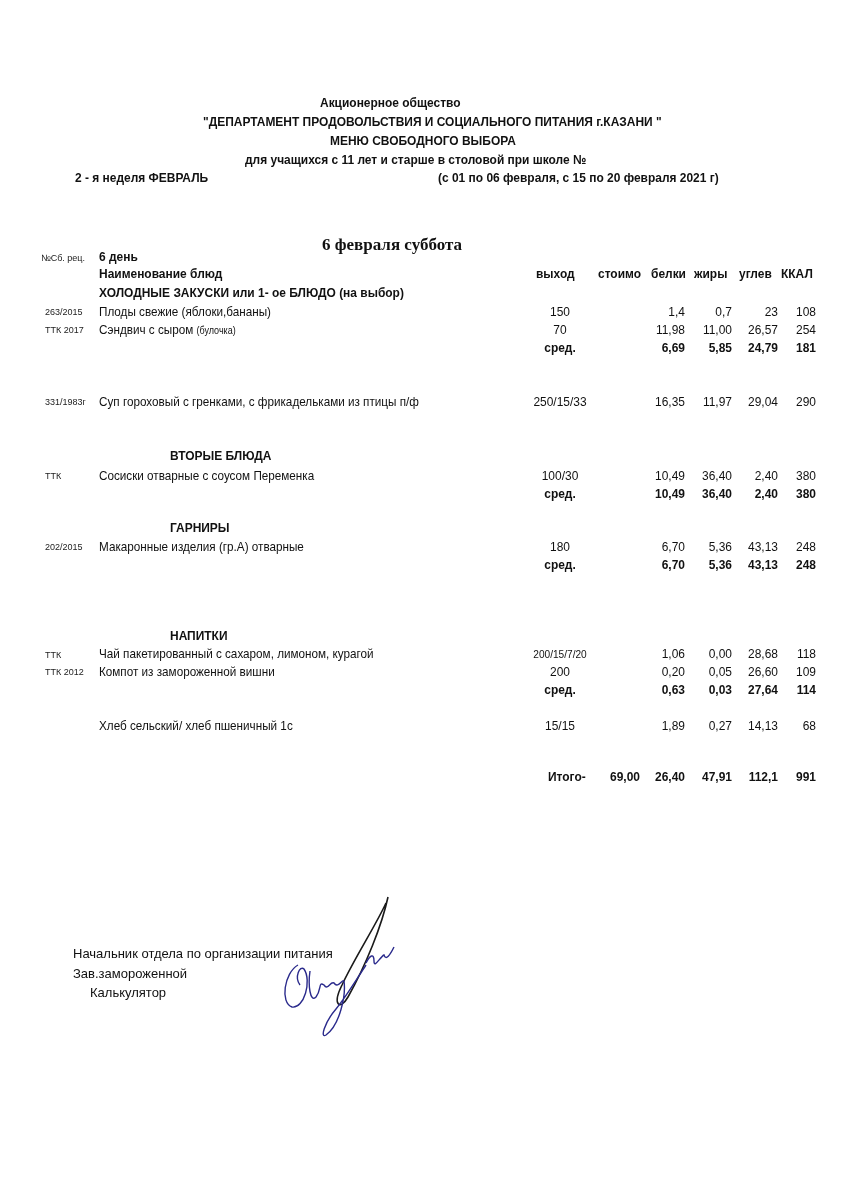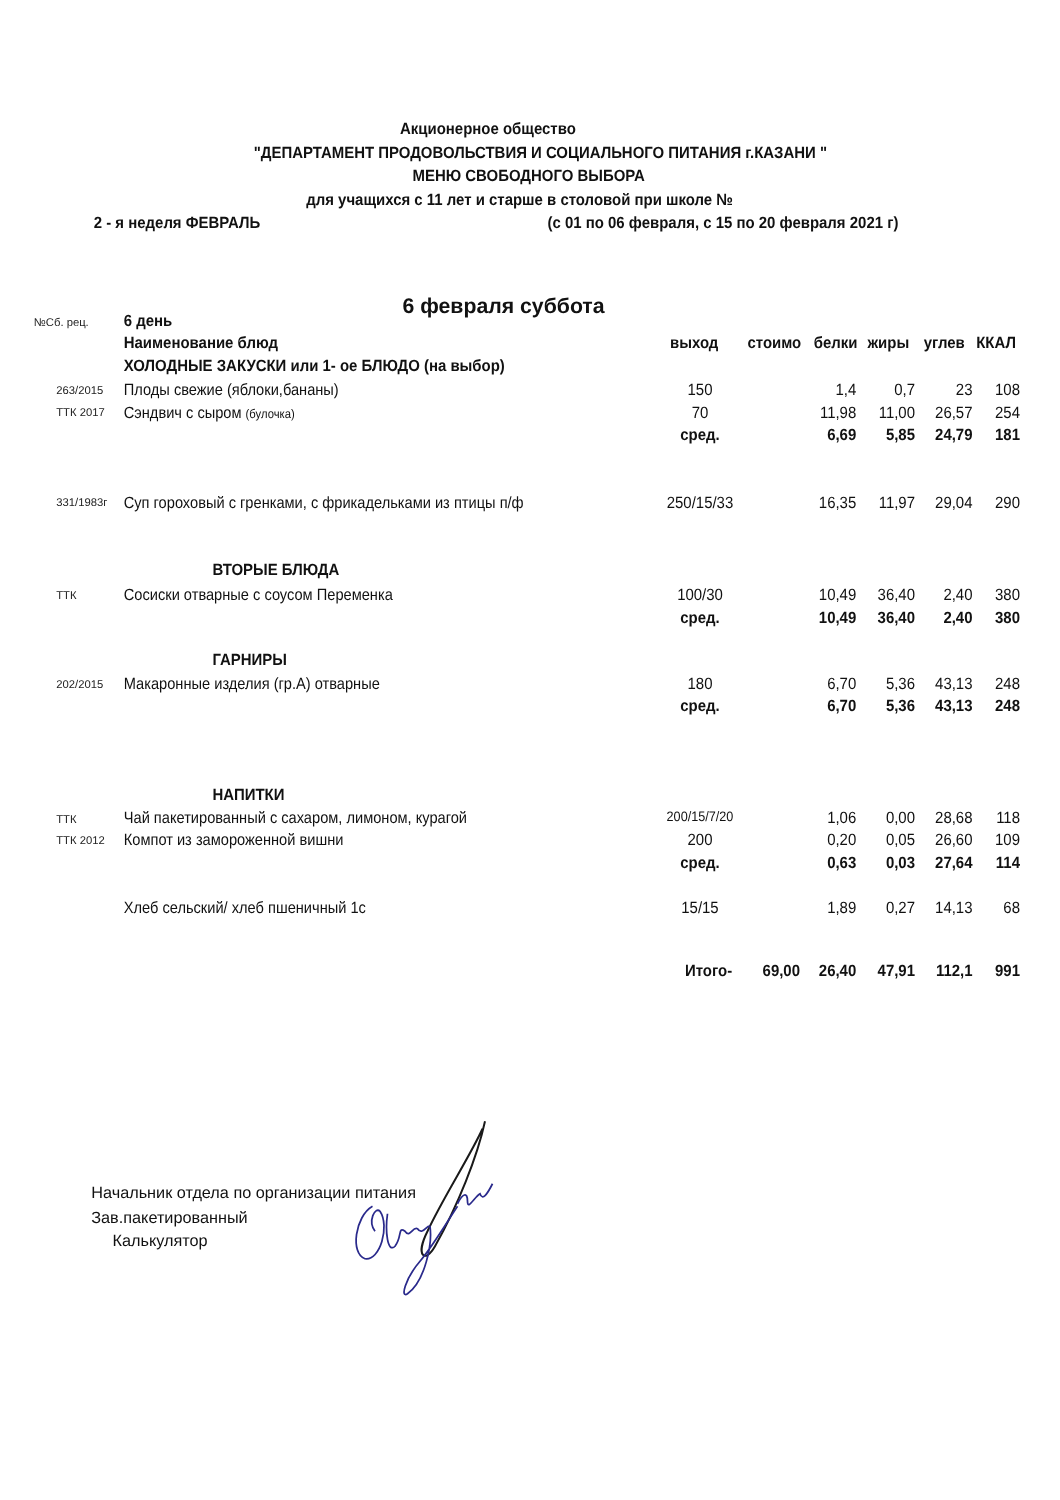--- a/index.html
+++ b/index.html
@@ -1,20 +1,20 @@
 <!DOCTYPE html>
 <html><head>
 <meta charset="utf-8">
 <style>
   html, body { margin: 0; padding: 0; background: #ffffff; }
   body { width: 848px; height: 1200px; position: relative; overflow: hidden;
          font-family: "Liberation Sans", sans-serif; color: #111; }
   .abs { position: absolute; white-space: nowrap; }
   .hdr { font-family: "Liberation Sans", sans-serif; font-weight: bold; font-size: 13px; letter-spacing: 0; transform: scaleX(0.92); transform-origin: left center; }
-  .daytitle { font-family: Liberation Sans, sans-serif; font-weight: bold; font-size: 17px; }
+  .daytitle { font-family: Liberation Serif, serif; font-weight: bold; font-size: 17px; }
   .small { font-size: 9px; color: #222; }
   .name { font-size: 13px; transform: scaleX(0.9); transform-origin: left center; }
   .name .sub { font-size: 10px; }
   .bold { font-weight: bold; }
   .num { font-size: 13px; text-align: right; transform: scaleX(0.92); transform-origin: right center; }
   .vy { font-size: 13px; text-align: center; transform: scaleX(0.92); }
   .colhdr { font-size: 13px; font-weight: bold; transform: scaleX(0.92); transform-origin: left center; }
   .section { font-size: 13px; font-weight: bold; transform: scaleX(0.92); transform-origin: left center; }
   .sig-text { font-size: 13px; }
 </style>
@@ -23,21 +23,21 @@
 
 <div class="abs hdr" style="left:320px; top:95px;">Акционерное  общество</div>
 <div class="abs hdr" style="left:203px; top:114px;">"ДЕПАРТАМЕНТ  ПРОДОВОЛЬСТВИЯ И СОЦИАЛЬНОГО ПИТАНИЯ г.КАЗАНИ "</div>
 <div class="abs hdr" style="left:330px; top:133px;">МЕНЮ  СВОБОДНОГО  ВЫБОРА</div>
 <div class="abs hdr" style="left:245px; top:152px;">для  учащихся с 11 лет и старше  в  столовой при школе   №</div>
 <div class="abs hdr" style="left:75px; top:170px;">2 - я неделя  ФЕВРАЛЬ</div>
 <div class="abs hdr" style="left:438px; top:170px;">(с 01 по 06 февраля, с 15 по 20 февраля 2021 г)</div>
 
 <div class="abs daytitle" style="left:322px; top:235px;">6 февраля суббота</div>
 
-<div class="abs small" style="left:27px; top:253px;">№Сб. рец.</div>
+<div class="abs small" style="left:41px; top:253px;">№Сб. рец.</div>
 <div class="abs colhdr" style="left:99px; top:249px;">6 день</div>
 
 <div class="abs colhdr" style="left:99px; top:266px;">Наименование  блюд</div>
 <div class="abs colhdr" style="left:536px; top:266px;">выход</div>
 <div class="abs colhdr" style="left:598px; top:266px;">стоимо</div>
 <div class="abs colhdr" style="left:651px; top:266px;">белки</div>
 <div class="abs colhdr" style="left:694px; top:266px;">жиры</div>
 <div class="abs colhdr" style="left:739px; top:266px;">углев</div>
 <div class="abs colhdr" style="left:781px; top:266px;">ККАЛ</div>
 
@@ -156,21 +156,21 @@
 <div>
   <div class="abs colhdr" style="left:548px; top:769px;">Итого-</div>
   <div class="abs num bold" style="left:590px; width:50px; top:769px;">69,00</div>
   <div class="abs num bold" style="left:640px; width:45px; top:769px;">26,40</div>
   <div class="abs num bold" style="left:690px; width:42px; top:769px;">47,91</div>
   <div class="abs num bold" style="left:735px; width:43px; top:769px;">112,1</div>
   <div class="abs num bold" style="left:780px; width:36px; top:769px;">991</div>
 </div>
 
 <div class="abs sig-text" style="left:73px; top:946px;text-align:center;">Начальник  отдела по организации питания</div>
-<div class="abs sig-text" style="left:73px; top:966px;">Зав.пакетированный</div>
+<div class="abs sig-text" style="left:73px; top:966px;">Зав.замороженной</div>
 <div class="abs sig-text" style="left:90px; top:985px;">Калькулятор</div>
 
 <svg class="abs" style="left:270px; top:885px;" width="130" height="160" viewBox="0 0 130 160">
   <path d="M118 12 C 112 40, 96 80, 78 112 C 70 126, 62 120, 72 100 C 84 74, 106 40, 116 18" fill="none" stroke="#1a1a1a" stroke-width="1.6"></path>
   <path d="M96 78 C 100 70, 104 68, 104 76 C 104 84, 110 72, 114 70 C 116 76, 120 70, 124 62" fill="none" stroke="#2a2a8c" stroke-width="1.4"></path>
   <path d="M28 80 C 14 88, 10 118, 22 122 C 34 124, 42 96, 34 84 C 30 80, 24 92, 30 100" fill="none" stroke="#2a2a8c" stroke-width="1.4"></path>
   <path d="M40 86 C 38 100, 40 118, 46 112 C 52 104, 48 96, 54 100 C 58 106, 60 96, 64 98 C 68 104, 72 94, 74 96" fill="none" stroke="#2a2a8c" stroke-width="1.4"></path>
   <path d="M74 96 C 76 110, 70 140, 56 150 C 50 154, 54 138, 66 124 C 76 112, 88 92, 96 80" fill="none" stroke="#2a2a8c" stroke-width="1.4"></path>
 </svg>
 

